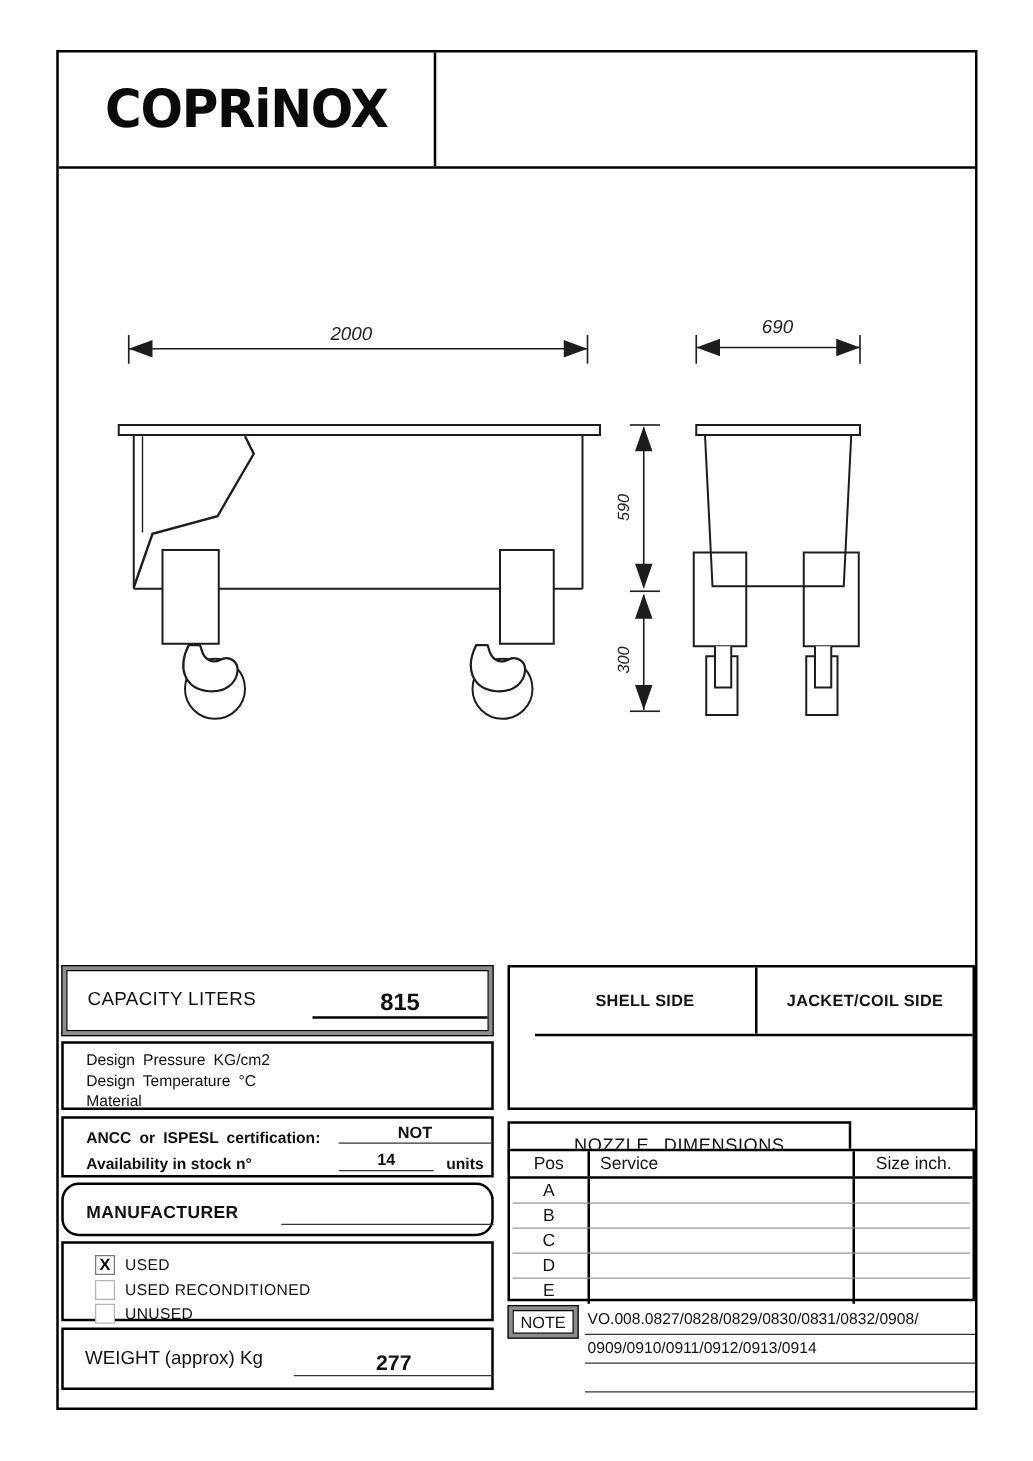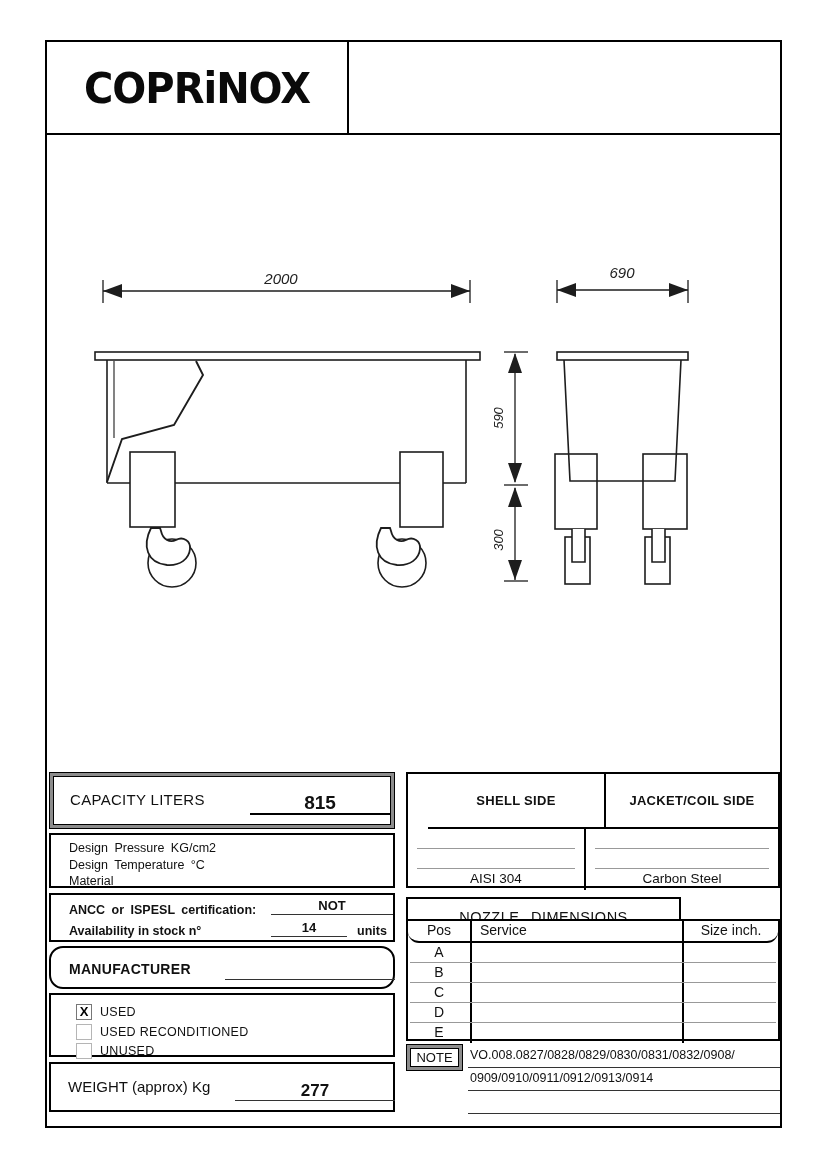--- a/index.html
+++ b/index.html
@@ -19,21 +19,21 @@
   .doc-title { position:absolute; left:0; right:0; top:8px; text-align:center;
                font-size:34px; font-weight:bold; letter-spacing:1px; }
   .code-bar { position:absolute; left:5px; right:6px; bottom:3px; height:21px;
               border:2px solid #000; display:flex; align-items:center; font-size:12.5px; }
   .code-label { margin-left:32px; }
   .code-value { margin-left:24px; font-weight:bold; font-size:13px; word-spacing:9px; }
   .loc-label { margin-left:56px; }
   .loc-value { margin-left:16px; }
 
   
-  .drawing { position:absolute; left:0; top:105px; width:733px; height:637px; }
+  .drawing { position:absolute; left:0; top:93px; width:733px; height:637px; }
   .drawing svg { display:block; }
   .dimtext { font-family:"Liberation Sans", sans-serif; font-style:italic; font-size:15px; fill:#222; }
   .dimtext-v { font-family:"Liberation Sans", sans-serif; font-style:italic; font-size:13px; fill:#222; }
 
   
   .box { position:absolute; border:2px solid #000; background:#fff; box-sizing:border-box; }
   .gray-frame { position:absolute; border:1px solid #000; background:#8c8c8c;
                 padding:3px; box-sizing:border-box; }
   .gray-frame .inner { width:100%; height:100%; border:1px solid #000; background:#fff;
                        box-sizing:border-box; position:relative; }
@@ -70,21 +70,21 @@
   .mat-c2 { flex:1; }
   .mat-body { display:flex; height:61px; }
   .mat-cell { height:20px; position:relative; text-align:center; font-size:13.5px; padding-top:2px; box-sizing:border-box; }
   .mat-cell.ruled::after { content:""; position:absolute; left:9px; right:9px; bottom:0;
                            border-bottom:1.5px solid #999; }
 
   
   .noz-title { display:flex; align-items:center; justify-content:center;
                font-size:14.5px; word-spacing:7px; letter-spacing:0.5px; }
   .noz-grid { position:absolute; }
-  .noz-row { display:flex; height:20px; position:relative;border-radius:11px; }
+  .noz-row { display:flex; height:20px; position:relative; }
   .noz-row.head { height:22px; border-bottom:2px solid #000; box-sizing:border-box; }
   .noz-row .c-pos { width:62px; text-align:center; font-size:14px; padding-top:1px; box-sizing:border-box; }
   .noz-row .c-srv { flex:1; border-left:2px solid #000; font-size:14px; padding:1px 0 0 8px; box-sizing:border-box; }
   .noz-row .c-siz { width:96px; border-left:2px solid #000; font-size:14px; text-align:center; padding-top:1px; box-sizing:border-box; }
   .noz-row.body::after { content:""; position:absolute; left:2px; right:2px; bottom:0;
                          border-bottom:1.5px solid #999; }
   .noz-row.body.last::after { border-bottom:none; }
 
   
   .note-label { font-size:13px; display:flex; align-items:center; justify-content:center; }
@@ -220,32 +220,20 @@
     <div class="box" style="left:2px; top:1020px; width:346px; height:50px;">
       <span class="weight-label">WEIGHT (approx) Kg</span>
       <span class="weight-value">277</span>
     </div>
 
     <div class="box" style="left:359px; top:730px; width:374px; height:116px;">
       <div class="mat-head">
         <div class="cell mat-c1">SHELL SIDE</div>
         <div class="cell mat-c2">JACKET/COIL SIDE</div>
       </div>
-      <div class="mat-body">
-        <div class="mat-c1" style="border-right:2px solid #000; box-sizing:border-box;">
-          <div class="mat-cell ruled"></div>
-          <div class="mat-cell ruled"></div>
-          <div class="mat-cell">AISI 304</div>
-        </div>
-        <div class="mat-c2">
-          <div class="mat-cell ruled"></div>
-          <div class="mat-cell ruled"></div>
-          <div class="mat-cell">Carbon Steel</div>
-        </div>
-      </div>
     </div>
 
     <div class="box noz-title" style="left:359px; top:855px; width:275px; height:40px;">NOZZLE DIMENSIONS</div>
 
     <div class="box noz-grid" style="left:359px; top:877px; width:374px; height:122px;">
       <div class="noz-row head">
         <div class="c-pos" style="text-align:center;">Pos</div>
         <div class="c-srv">Service</div>
         <div class="c-siz">Size inch.</div>
       </div>

